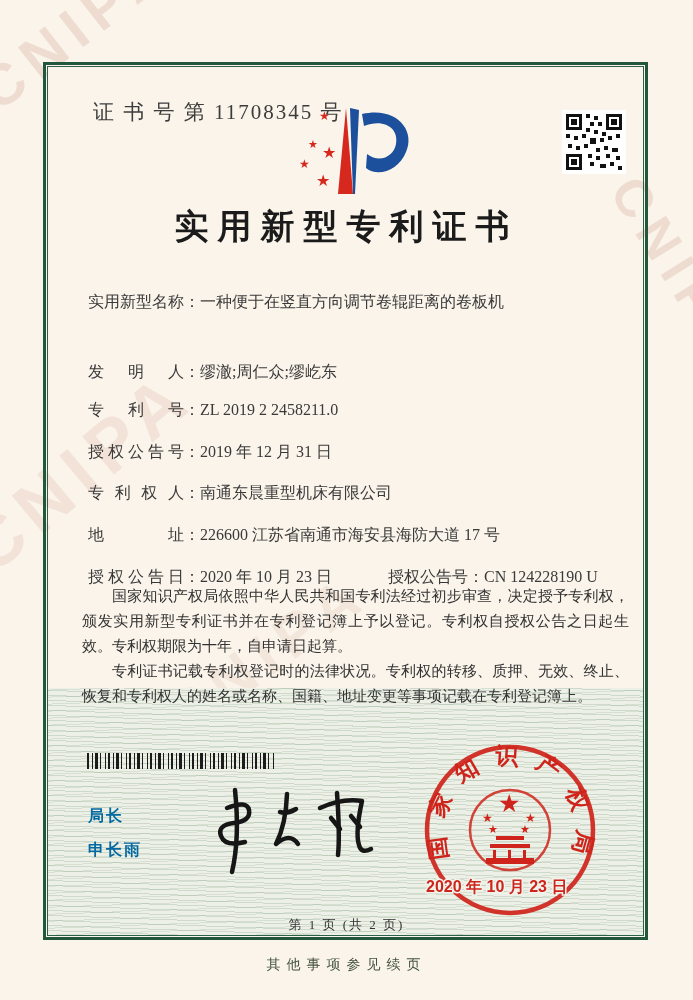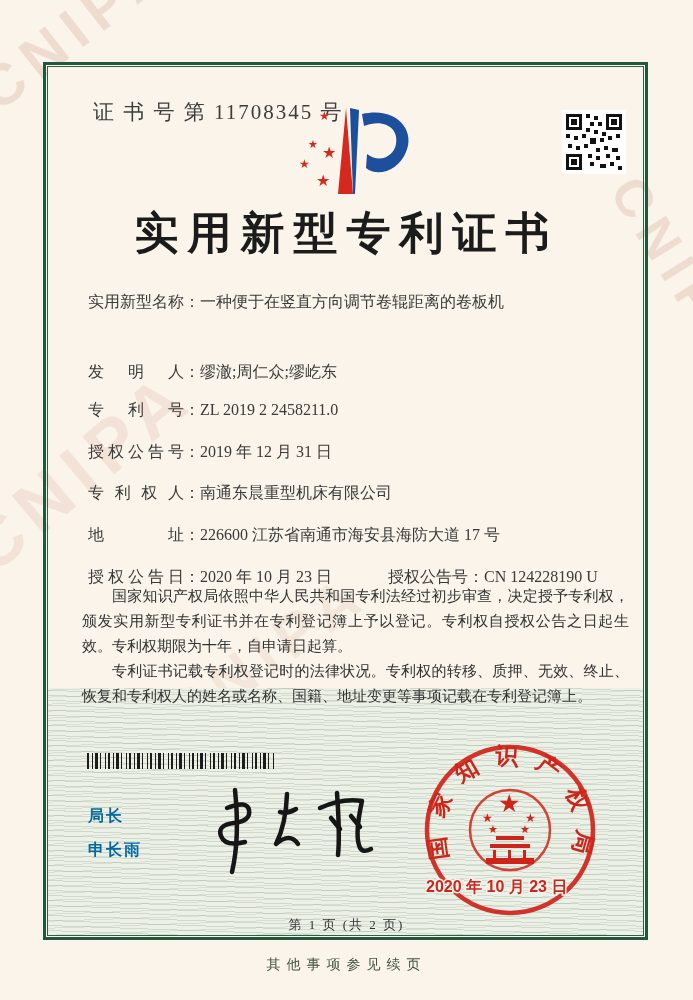--- a/index.html
+++ b/index.html
@@ -30,21 +30,21 @@
           repeating-linear-gradient(-2deg, rgba(128,158,128,0.00) 0 6px, rgba(128,158,128,0.20) 6px 7px),
           #ecf0e6;}
 
   .cert-no{position:absolute;left:93px;top:98px;font-size:21px;color:#3c3c3c;
            letter-spacing:2px;text-align:right;}
 
   .logo{position:absolute;left:272px;top:98px;}
   .qr{position:absolute;left:562px;top:110px;width:64px;height:64px;background:#fff;}
 
   .title{position:absolute;left:0;top:204px;width:100%;text-align:center;
-         font-size:44px;font-weight:700;color:#1b1b1b;letter-spacing:9px;}
+         font-size:34px;font-weight:700;color:#1b1b1b;letter-spacing:9px;}
 
   .fields{position:absolute;left:88px;top:291px;right:56px;font-size:16px;color:#3a3a3a;}
   .frow{line-height:22px;white-space:nowrap;}
   .frow + .frow.g1{margin-top:48px;}
   .frow + .frow.g2{margin-top:16px;}
   .frow + .frow.g3{margin-top:20px;}
   .frow + .frow.g4{margin-top:19px;}
   .lbl{display:inline-block;width:96px;text-align:justify;text-align-last:justify;
        vertical-align:top;}
   .pair2{margin-left:56px;}

